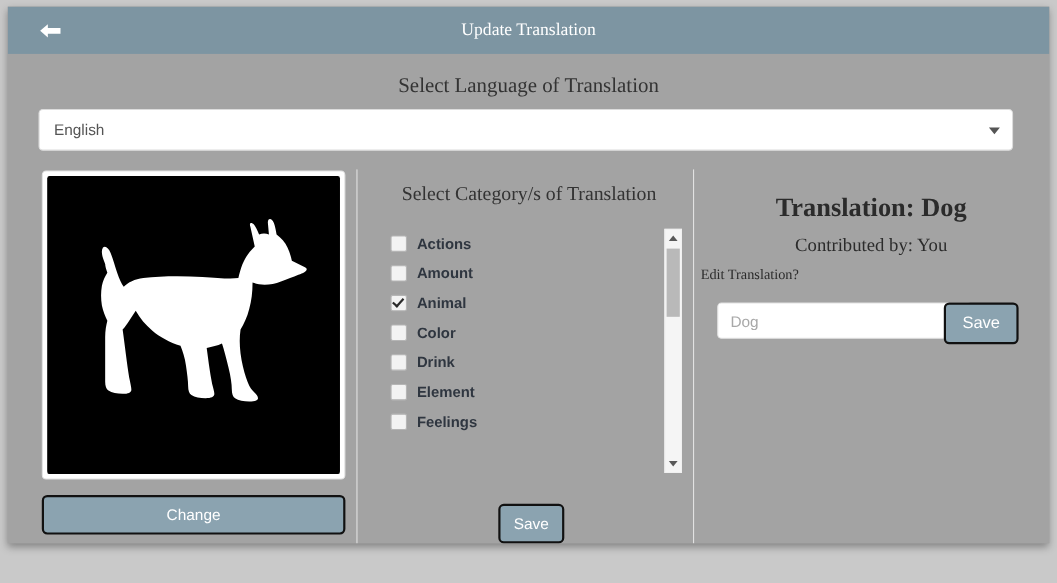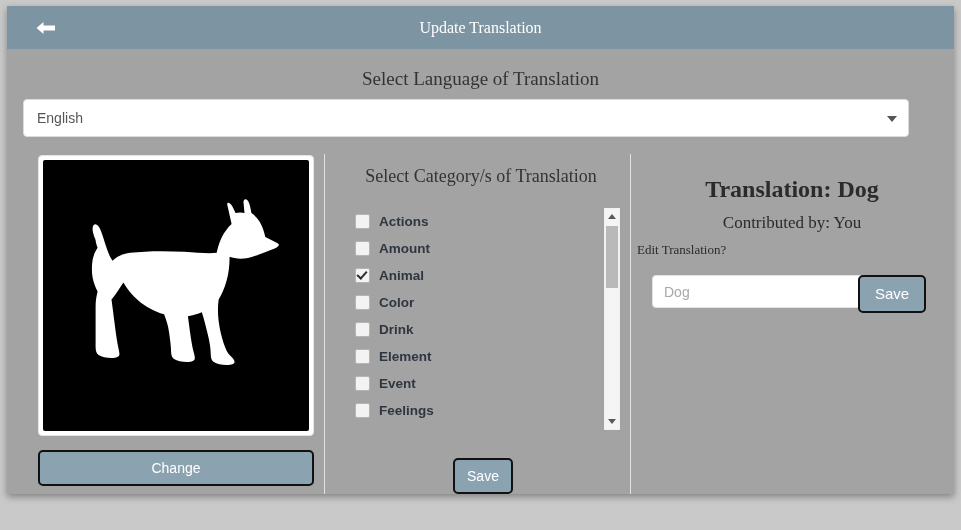--- a/index.html
+++ b/index.html
@@ -62,21 +62,21 @@
     left: 0;
     top: 62px;
     width: 947px;
     text-align: center;
     font-family: "Liberation Serif", serif;
     font-size: 19px;
     color: #333333;
   }
   .lang-select {
     position: absolute;
-    left: 16px;
+    left: 28px;
     top: 93px;
     width: 886px;
     height: 38px;
     border: 1px solid #dcdcdc;
     border-radius: 4px;
     background: #ffffff;
     box-sizing: border-box;
     cursor: pointer;
   }
   .lang-select-value {
@@ -382,24 +382,20 @@
         <div class="cat-row">
           <span class="cat-box"></span>
           <span class="cat-label">Drink</span>
         </div>
         <div class="cat-row">
           <span class="cat-box"></span>
           <span class="cat-label">Element</span>
         </div>
         <div class="cat-row">
           <span class="cat-box"></span>
-          <span class="cat-label">Event</span>
-        </div>
-        <div class="cat-row">
-          <span class="cat-box"></span>
           <span class="cat-label">Feelings</span>
         </div>
       </div>
     <div class="scrollbar">
       <span class="sb-arrow up"></span>
       <span class="sb-thumb"></span>
       <span class="sb-arrow down"></span>
     </div>
   </div>
   <button class="btn cat-save-btn">Save</button>

